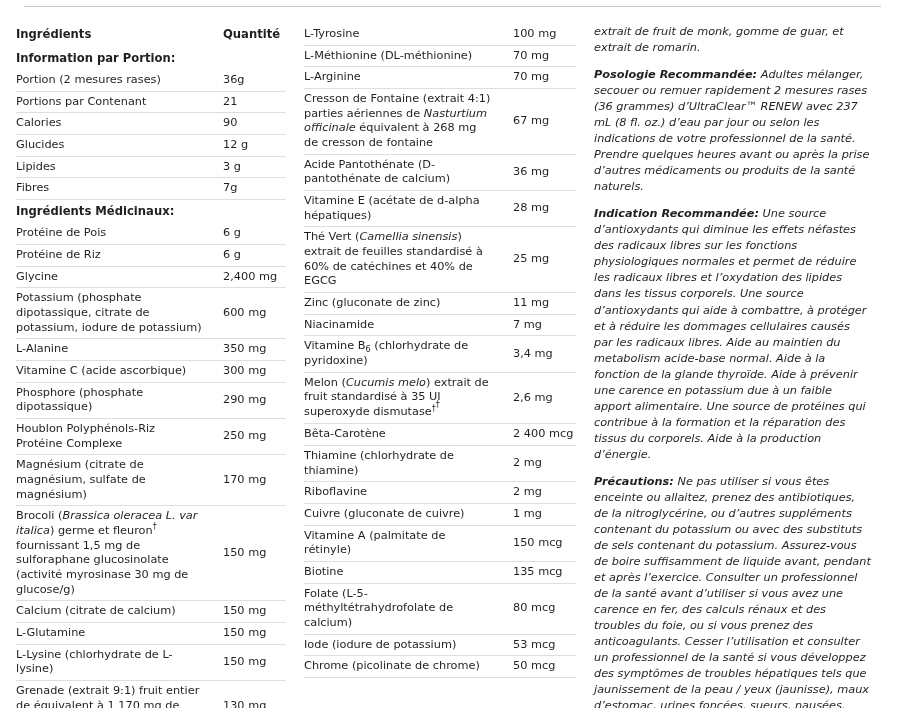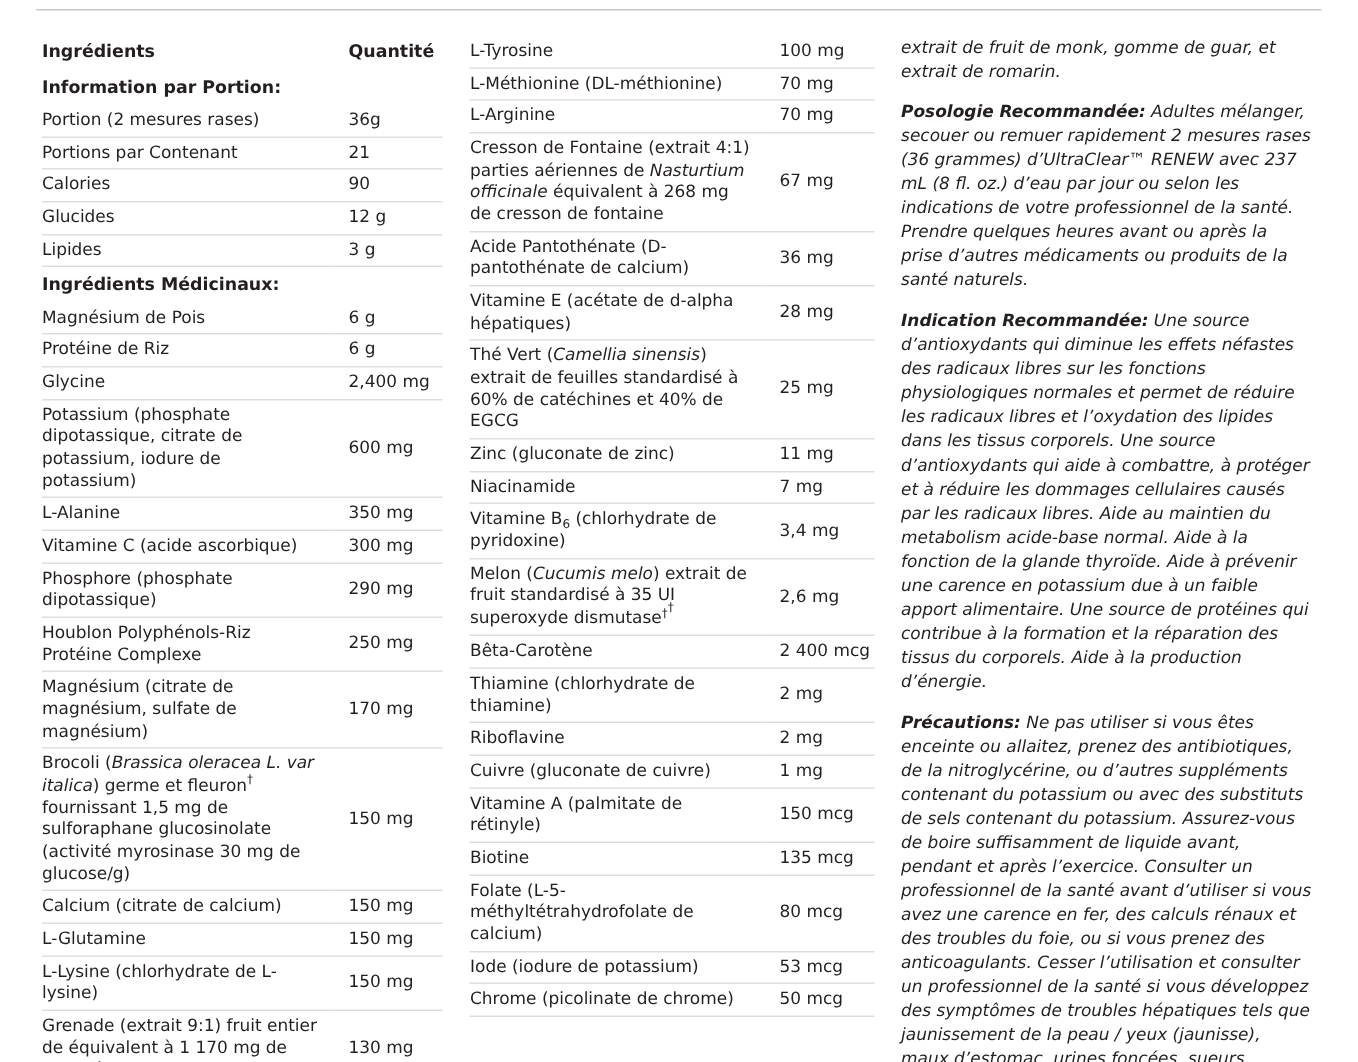--- a/index.html
+++ b/index.html
@@ -25,21 +25,21 @@
     background: #c8c8c8;
   }
   .panel {
     position: absolute;
     top: 24px;
     left: 0;
     right: 0;
     bottom: 0;
     display: flex;
     gap: 0;
-    padding: 0 24px;
+    padding: 0 12px;
   }
   .col {
     position: relative;
   }
   .col-left   { width: 286px; padding-left: 4px; padding-right: 12px; }
   .col-mid    { width: 290px; padding-left: 6px; padding-right: 12px; }
   .col-right  { width: 289px; padding-left: 6px; padding-right: 6px; }
 
   
   table.facts {
@@ -122,26 +122,30 @@
             <td class="qty">90</td>
           </tr>
           <tr>
             <td class="name">Glucides</td>
             <td class="qty">12 g</td>
           </tr>
           <tr>
             <td class="name">Lipides</td>
             <td class="qty">3 g</td>
           </tr>
+          <tr>
+            <td class="name">Fibres</td>
+            <td class="qty">7g</td>
+          </tr>
           <tr class="section">
             <td class="name">Ingrédients Médicinaux:</td>
             <td class="qty"></td>
           </tr>
           <tr>
-            <td class="name">Magnésium de Pois</td>
+            <td class="name">Protéine de Pois</td>
             <td class="qty">6 g</td>
           </tr>
           <tr>
             <td class="name">Protéine de Riz</td>
             <td class="qty">6 g</td>
           </tr>
           <tr>
             <td class="name">Glycine</td>
             <td class="qty">2,400 mg</td>
           </tr>

